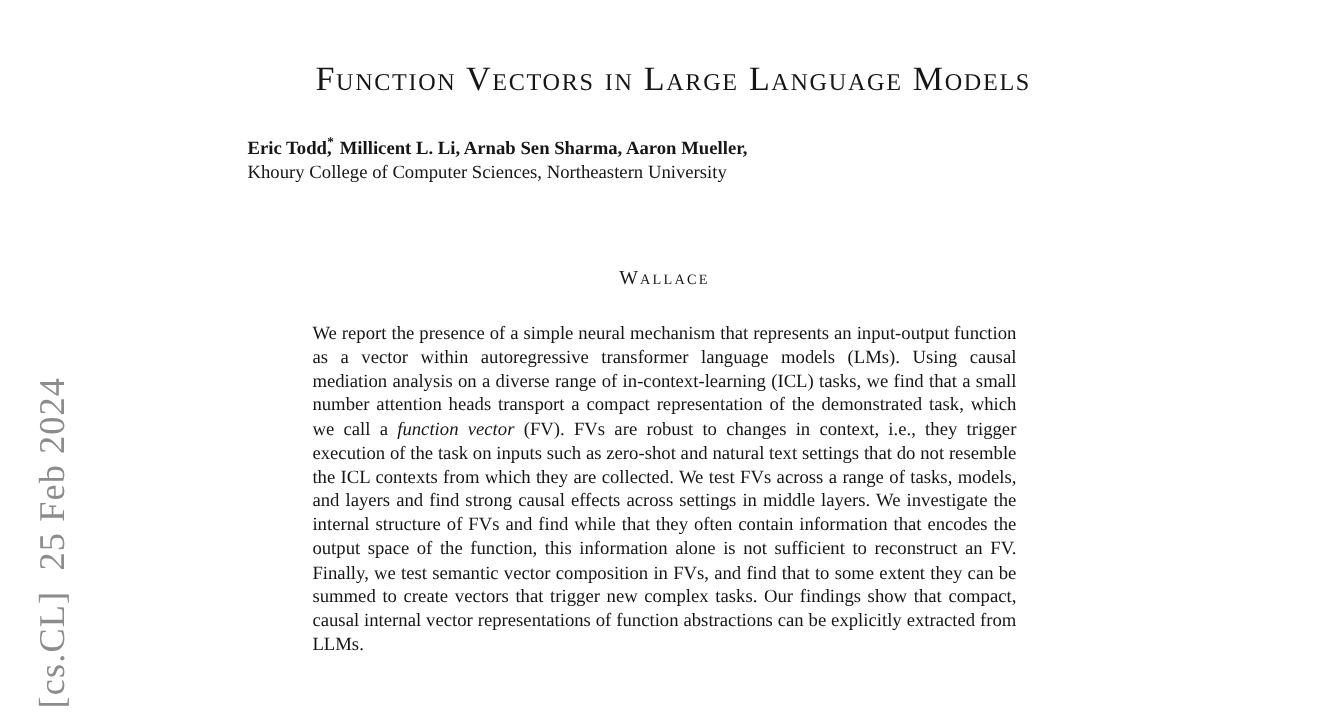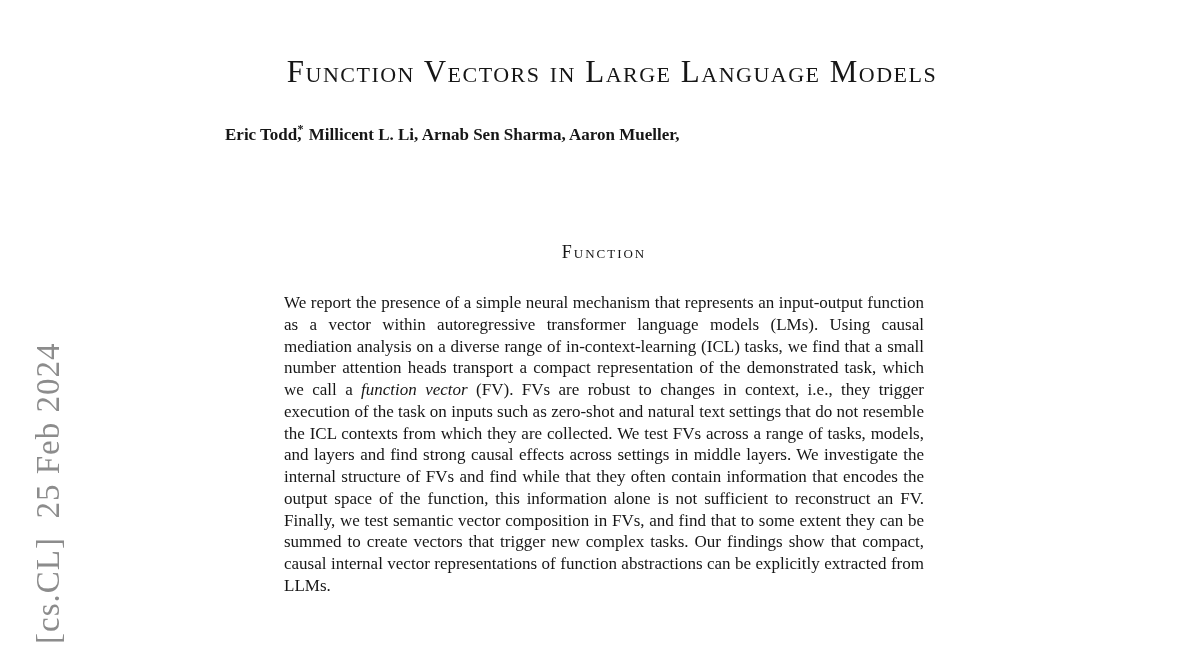--- a/index.html
+++ b/index.html
@@ -87,19 +87,20 @@
 <body>
 
 <div class="page">
 
   <div class="watermark" style="color: rgb(140, 140, 140);">[cs.CL]  25 Feb 2024</div>
 
   <h1 class="title">Function Vectors in Large Language Models</h1>
 
   <div class="authors">
     <div class="author-line bold"><span>Eric Todd,</span><sup class="mark">*</sup><span> Millicent L. Li, Arnab Sen Sharma, Aaron Mueller,</span></div>
+    <div class="author-line">Khoury College of Computer Sciences, Northeastern University</div>
   </div>
 
-  <h2 class="abstract-heading">Function</h2>
+  <h2 class="abstract-heading">Wallace</h2>
 
   <p class="abstract-body"><span>We report the presence of a simple neural mechanism that represents an input-output function as a vector within autoregressive transformer language models (LMs). Using causal mediation analysis on a diverse range of in-context-learning (ICL) tasks, we find that a small number attention heads transport a compact representation of the demonstrated task, which we call a </span><em>function vector</em><span> (FV). FVs are robust to changes in context, i.e., they trigger execution of the task on inputs such as zero-shot and natural text settings that do not resemble the ICL contexts from which they are collected. We test FVs across a range of tasks, models, and layers and find strong causal effects across settings in middle layers. We investigate the internal structure of FVs and find while that they often contain information that encodes the output space of the function, this information alone is not sufficient to reconstruct an FV. Finally, we test semantic vector composition in FVs, and find that to some extent they can be summed to create vectors that trigger new complex tasks. Our findings show that compact, causal internal vector representations of function abstractions can be explicitly extracted from LLMs.</span></p>
 
 </div>
 
 </body></html>

